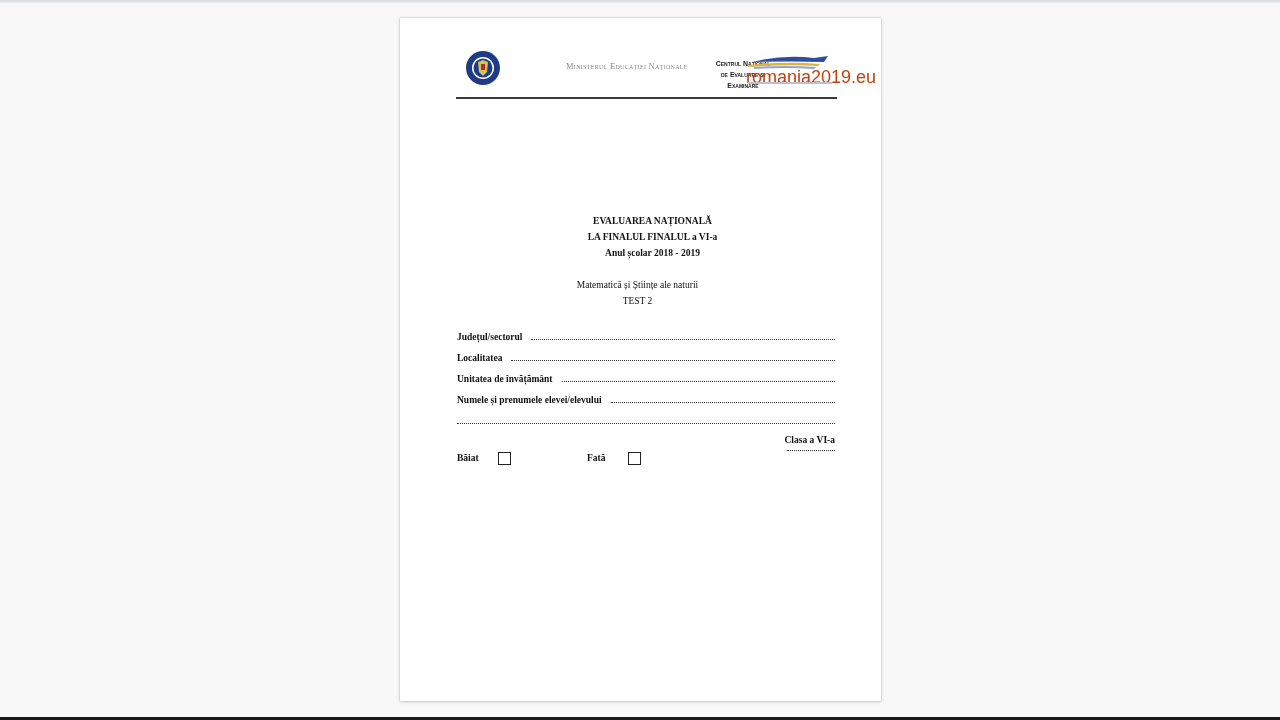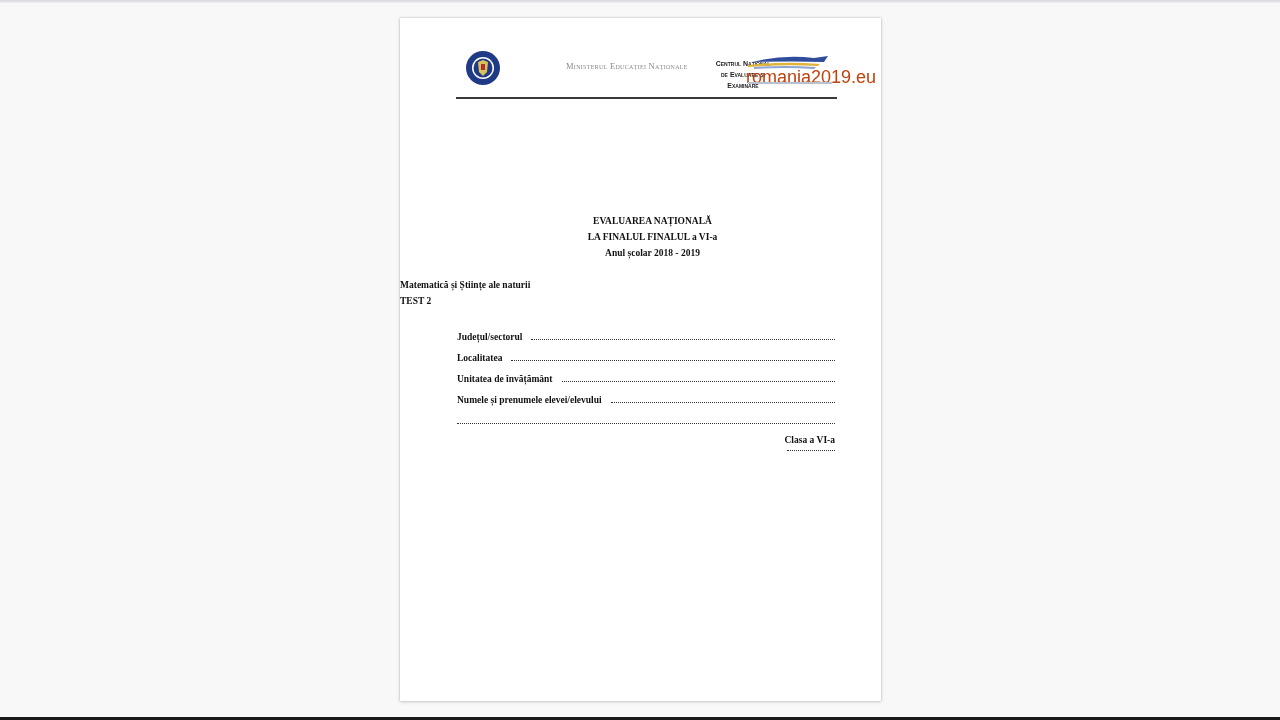--- a/index.html
+++ b/index.html
@@ -55,21 +55,21 @@
     background: #b9c0cf;
   }
   .title-block {
     position: absolute; left: 0; top: 195px; width: 481px;
     text-align: center; font-weight: bold; font-size: 9.5px; color: #111;
     line-height: 16px;
     padding-left: 12px;
   }
   .subject-block {
     position: absolute; left: 0; top: 259px; width: 475px;
-    font-weight: bold; font-size: 9.5px; color: #111;
+    text-align: center; font-weight: normal; font-size: 9.5px; color: #111;
     line-height: 16px;
   }
   .form {
     position: absolute; left: 57px; top: 312px; width: 378px;
     font-size: 9.5px; font-weight: bold; color: #111;
   }
   .field {
     display: flex; align-items: baseline; height: 21px; white-space: nowrap; overflow: hidden; gap: 6px;
   }
   .field .lbl { flex: 0 0 auto; margin-right: 3px; }
@@ -144,16 +144,22 @@
       <span class="lbl">Numele și prenumele elevei/elevului</span>
       <span class="dots"></span>
     </div>
     <div class="field">
       <span class="dots"></span>
     </div>
     <div class="clasa">
       <span>Clasa a VI-a</span>
       <span class="dots"></span>
     </div>
+    <div class="gender">
+      <span class="g-lbl" style="left:0">Băiat</span>
+      <span class="checkbox" style="left:41px"></span>
+      <span class="g-lbl" style="left:130px">Fată</span>
+      <span class="checkbox" style="left:171px"></span>
+    </div>
   </div>
 </div>
 
 <div class="bottom-edge"></div>
 
 </body></html>

